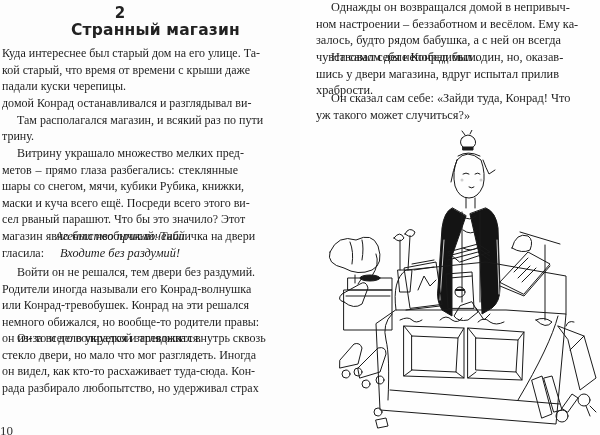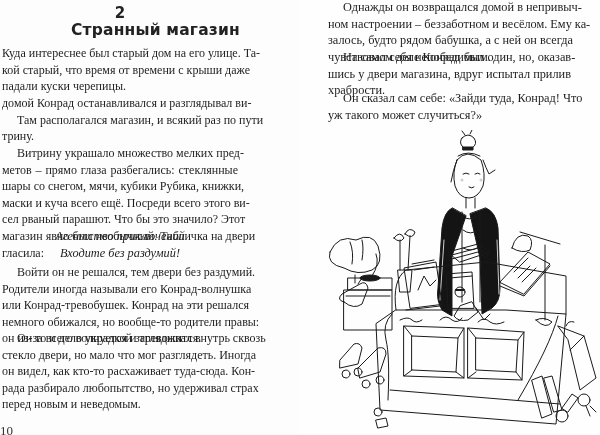--- a/index.html
+++ b/index.html
@@ -20,21 +20,21 @@
       font-size: 15.5px; color: #222; letter-spacing: 0.2px;
     }
     .text-block { position: absolute; left: 2px; width: 236px; font-size: 12px; line-height: 16.6px; text-align: justify; }
     .text-block .ln { display: block; text-align: justify; text-align-last: justify; white-space: nowrap; }
     .text-block .ln.last { text-align-last: left; }
 
     .sign { position: absolute; left: 0; width: 240px; text-align: center; font-style: italic; font-size: 12.3px; line-height: 16.6px; }
 
     .page-number { position: absolute; left: 0; top: 423px; font-size: 13px; color: #333; text-align: center; }
 
-    .right-text { position: absolute; left: 328px; width: 240px; font-size: 12.3px; line-height: 16.6px; }
+    .right-text { position: absolute; left: 316px; width: 240px; font-size: 12.3px; line-height: 16.6px; }
     .right-text .ln { display: block; text-align: justify; text-align-last: justify; white-space: nowrap; }
     .right-text .ln.last { text-align-last: left; }
     .right-text .ln.ind { padding-left: 15px; }
 
     .illustration { position: absolute; left: 300px; top: 130px; width: 300px; height: 305px; }
   </style>
 </head>
 <body>
 
 <div class="spread">
@@ -76,21 +76,20 @@
       <span class="ln">или Конрад-тревобушек. Конрад на эти решался</span>
       <span class="ln">немного обижался, но вообще-то родители правы:</span>
       <span class="ln last">он из-за всего волнуется и тревожится.</span>
     </div>
 
     <div class="text-block" style="top:330px;">
       <span class="ln" style="padding-left:15px;">Он то и дело украдкой заглядывал внутрь сквозь</span>
       <span class="ln">стекло двери, но мало что мог разглядеть. Иногда</span>
       <span class="ln">он видел, как кто-то расхаживает туда-сюда. Кон-</span>
       <span class="ln">рада разбирало любопытство, но удерживал страх</span>
-      <span class="ln last">перед новым и неведомым.</span>
     </div>
 
     <div class="page-number">10</div>
   </div>
 
   <div class="page-right"></div>
 
   <div class="right-text" style="top:-1px;">
     <span class="ln ind">Однажды он возвращался домой в непривыч-</span>
     <span class="ln">ном настроении – беззаботном и весёлом. Ему ка-</span>

